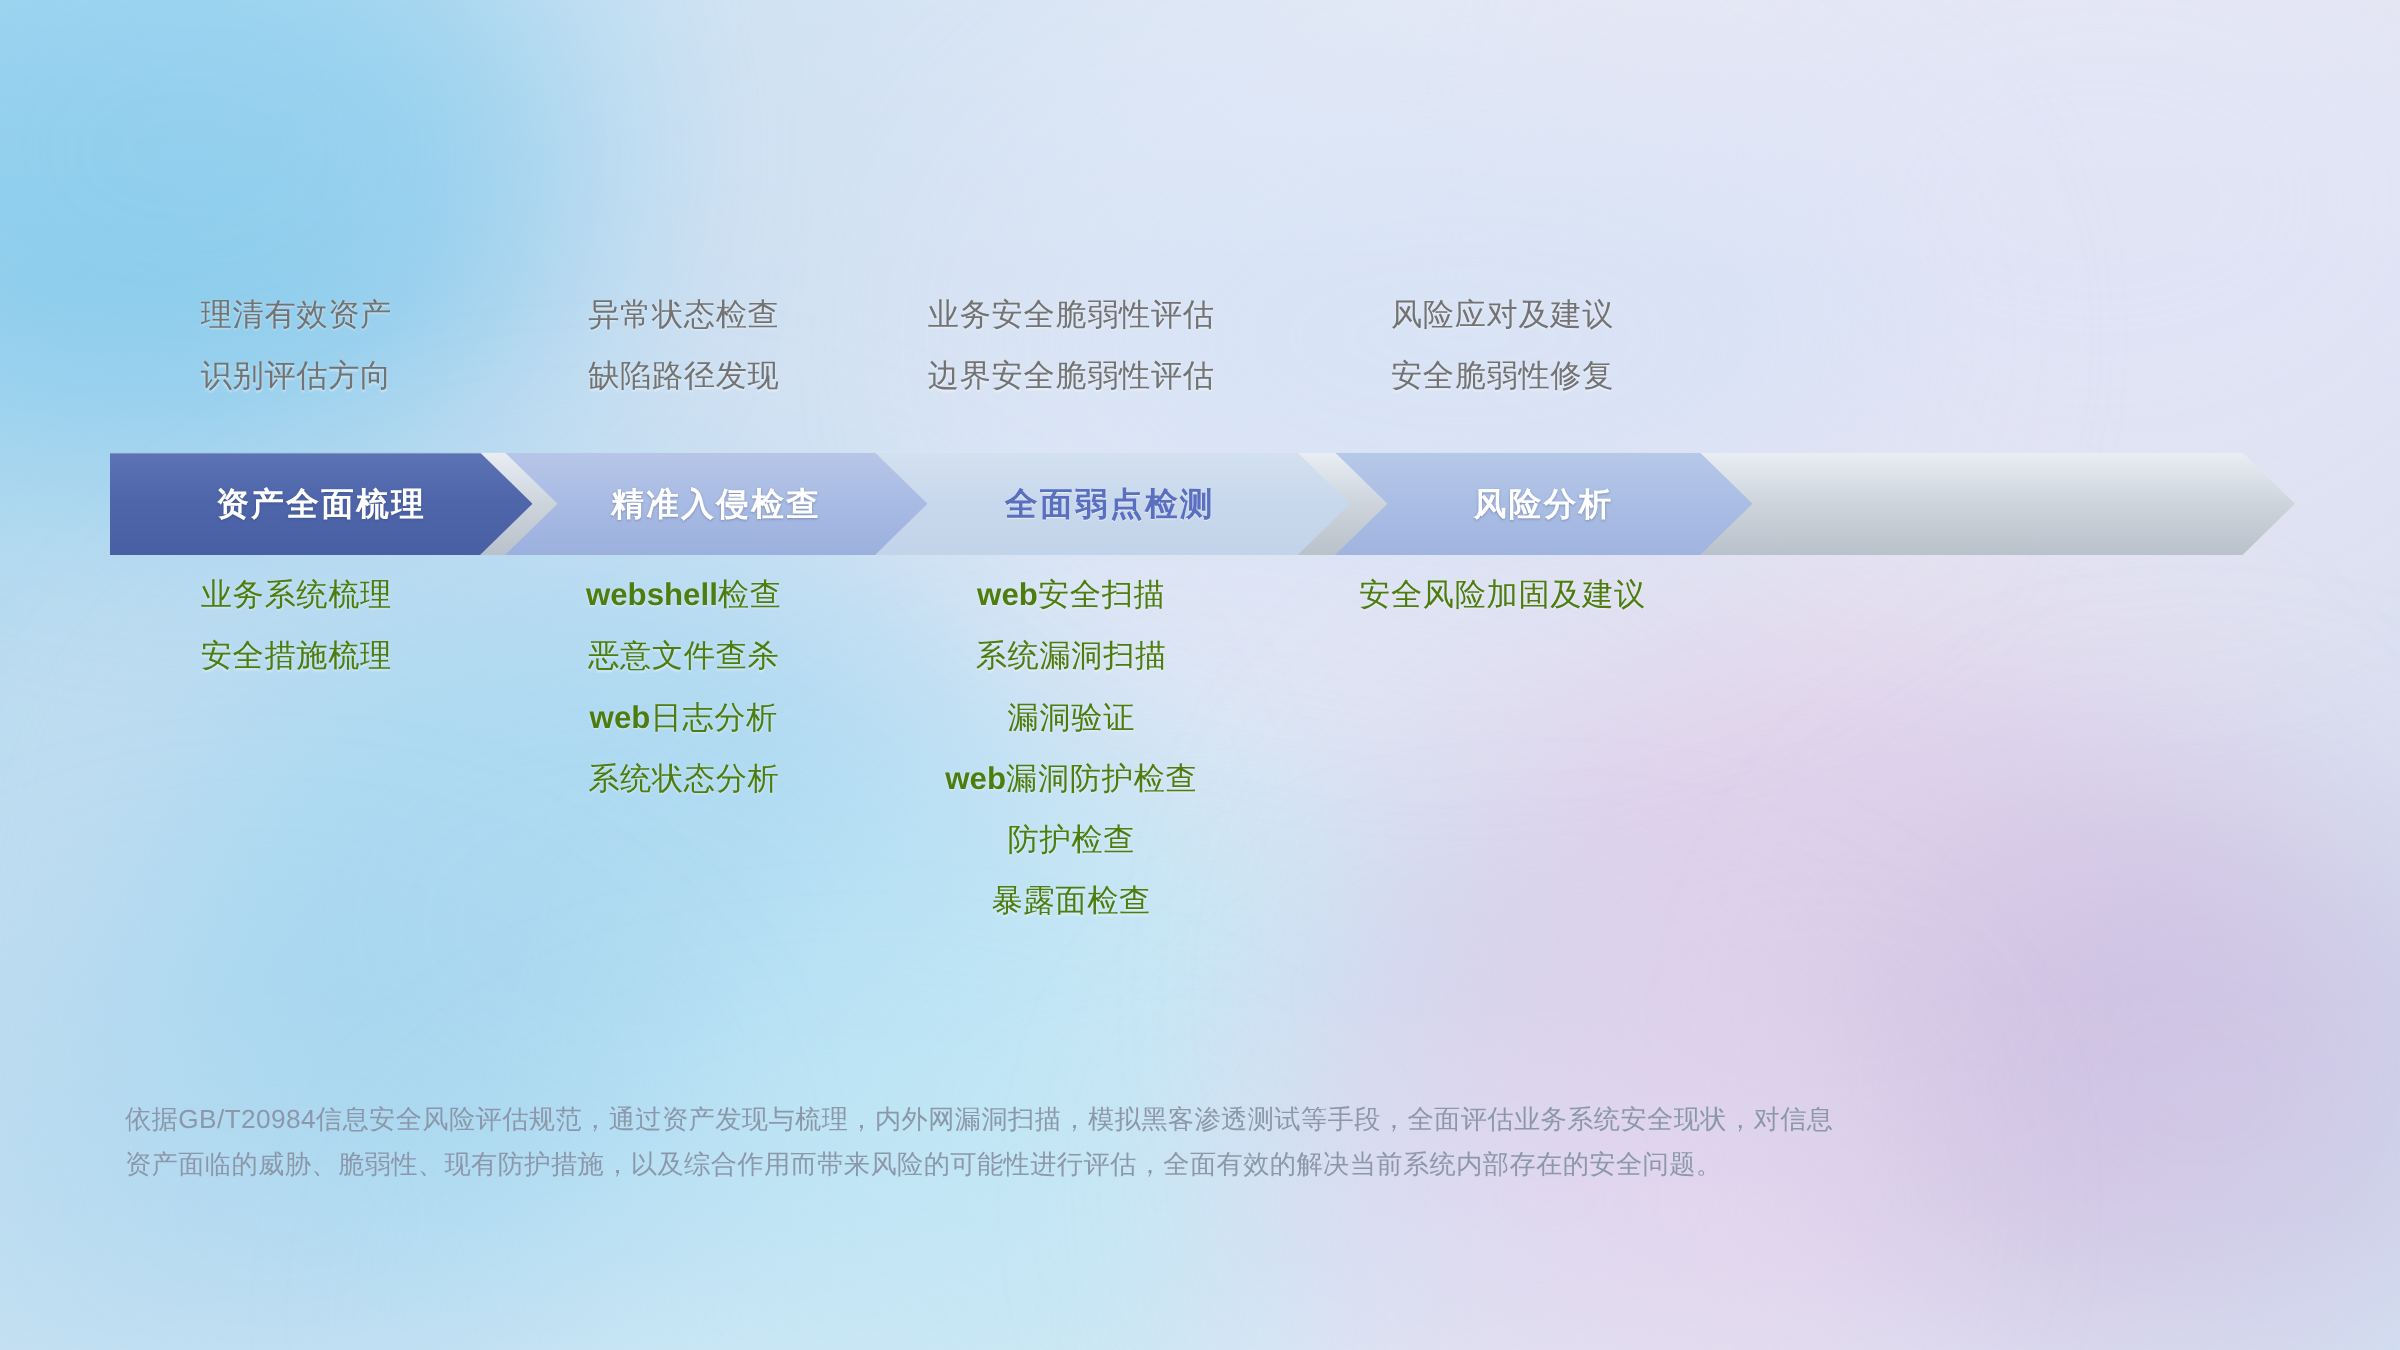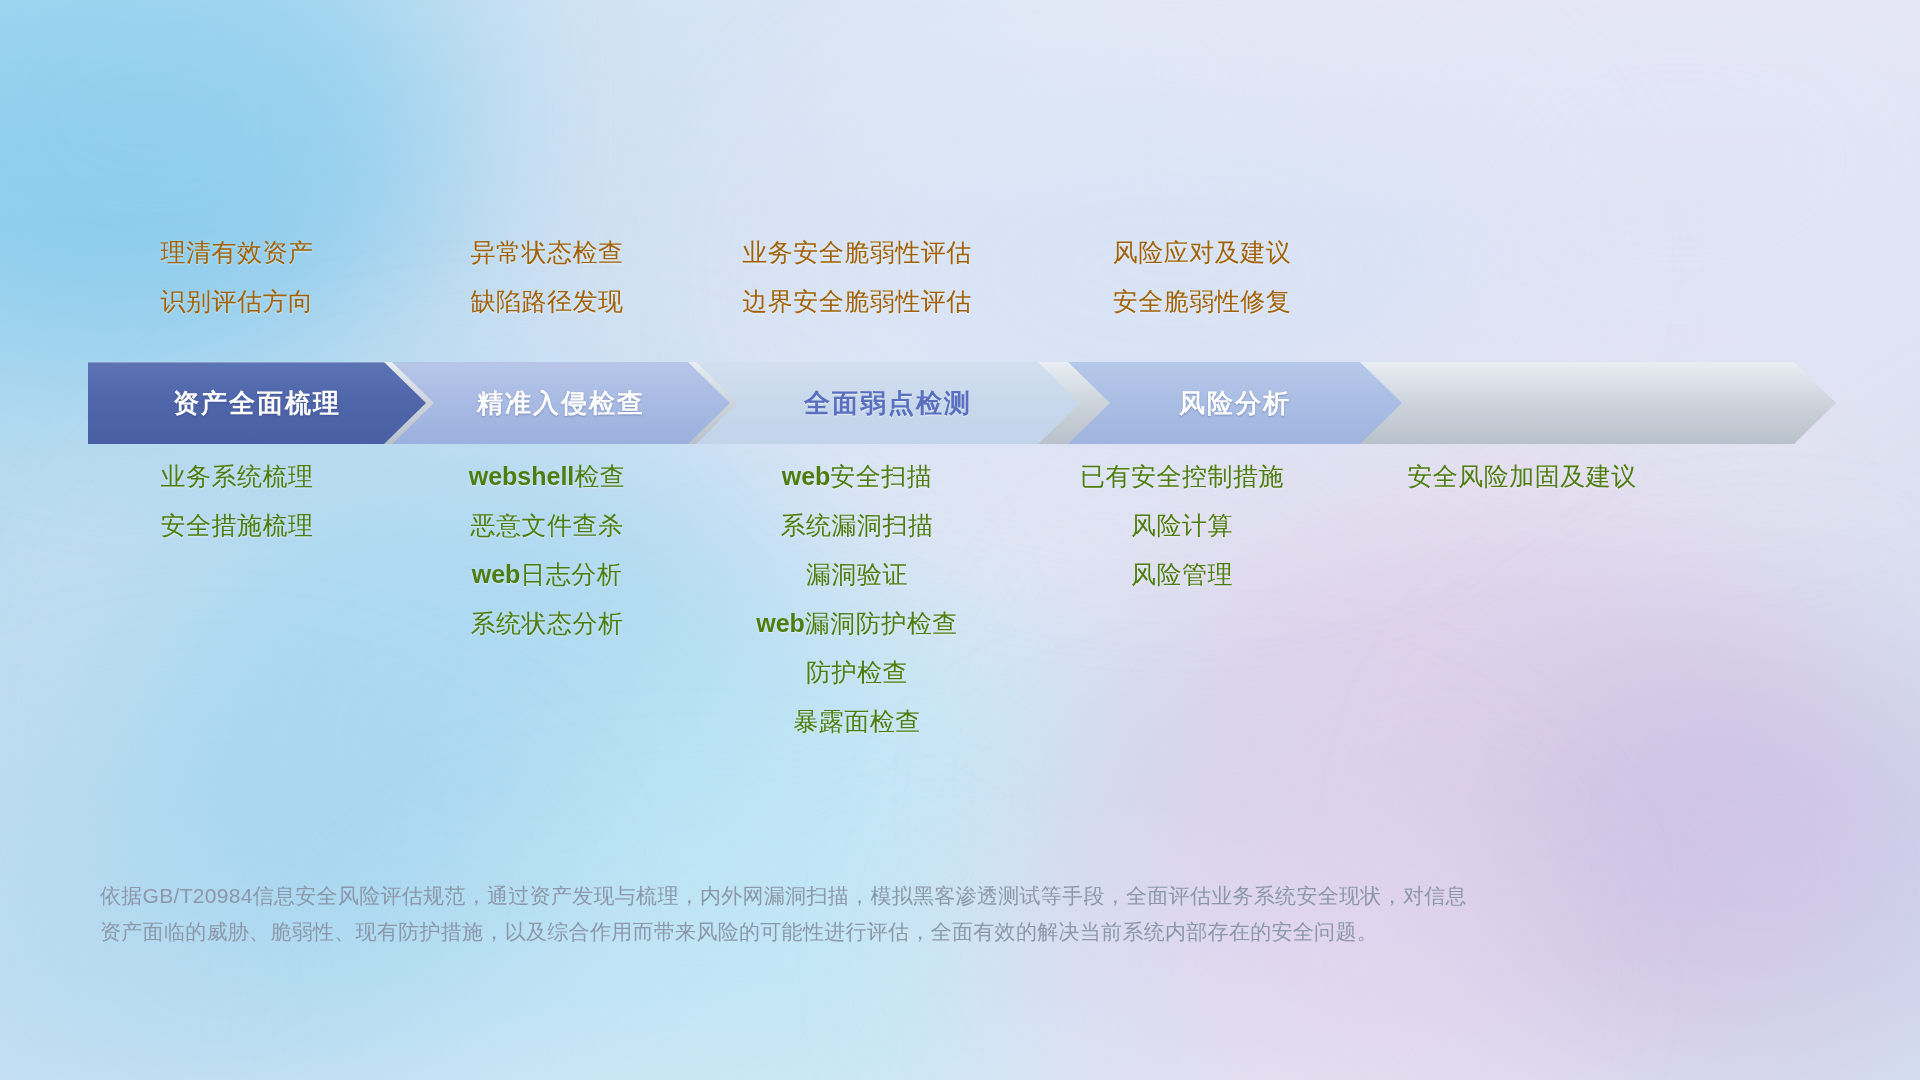--- a/index.html
+++ b/index.html
@@ -60,21 +60,21 @@
     position: absolute;
     left: 72px;
     top: 228px;
     width: 1790px;
     height: 100px;
     display: flex;
   }
   .top-col {
     flex: 0 0 auto;
     text-align: center;
-    color: #a16207;
+    color: #737373;
     font-size: 25px;
     line-height: 49px;
     letter-spacing: .5px;
     text-shadow: 0 1px 2px rgba(255,255,255,.55);
   }
   .top-col .ln { white-space: nowrap; }
 
   
   .w1 { width: 330px; }
   .w2 { width: 290px; }
@@ -226,21 +226,21 @@
     <div class="bevel b-mid" style="left:300px; width:348px;"></div>
     <div class="bevel b-mid" style="left:604px; width:394px;"></div>
     <div class="bevel b-mid" style="left:954px; width:344px;"></div>
     <div class="bevel b-mid" style="left:1254px;width:494px;"></div>
 
     <div class="chev first" style="left:0px; width:338px; z-index:10;">
       <div class="shape dark"></div>
       <div class="label label-white">资产全面梳理</div>
     </div>
 
-    <div class="chev mid" style="left:304px; width:338px; z-index:9;">
+    <div class="chev mid" style="left:316px; width:338px; z-index:9;">
       <div class="shape mid1"></div>
       <div class="label label-white">精准入侵检查</div>
     </div>
 
     <div class="chev mid" style="left:608px; width:384px; z-index:8;">
       <div class="shape light"></div>
       <div class="label label-blue">全面弱点检测</div>
     </div>
 
     <div class="chev mid" style="left:980px; width:334px; z-index:7;justify-content:center;">
@@ -262,25 +262,20 @@
         <div class="ln">系统状态分析</div>
       </div>
     <div class="bot-col w3">
         <div class="ln"><b>web</b>安全扫描</div>
         <div class="ln">系统漏洞扫描</div>
         <div class="ln">漏洞验证</div>
         <div class="ln"><b>web</b>漏洞防护检查</div>
         <div class="ln">防护检查</div>
         <div class="ln">暴露面检查</div>
       </div>
-    <div class="bot-col w4">
-        <div class="ln">已有安全控制措施</div>
-        <div class="ln">风险计算</div>
-        <div class="ln">风险管理</div>
-      </div>
     <div class="bot-col w5">
         <div class="ln">安全风险加固及建议</div>
       </div>
   </div>
 
   <div class="footer">
     <div class="ln">依据GB/T20984信息安全风险评估规范，通过资产发现与梳理，内外网漏洞扫描，模拟黑客渗透测试等手段，全面评估业务系统安全现状，对信息</div>
     <div class="ln">资产面临的威胁、脆弱性、现有防护措施，以及综合作用而带来风险的可能性进行评估，全面有效的解决当前系统内部存在的安全问题。</div>
   </div>
 

